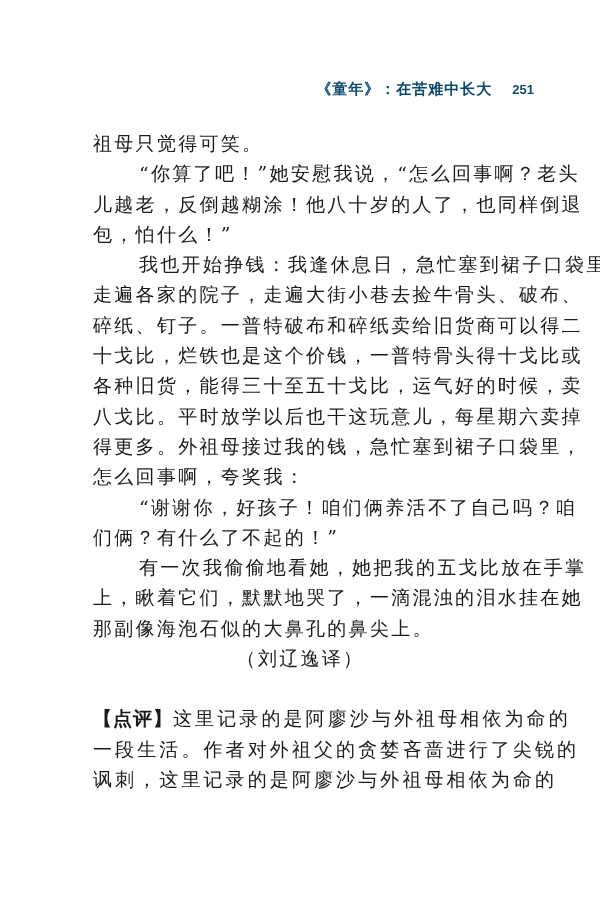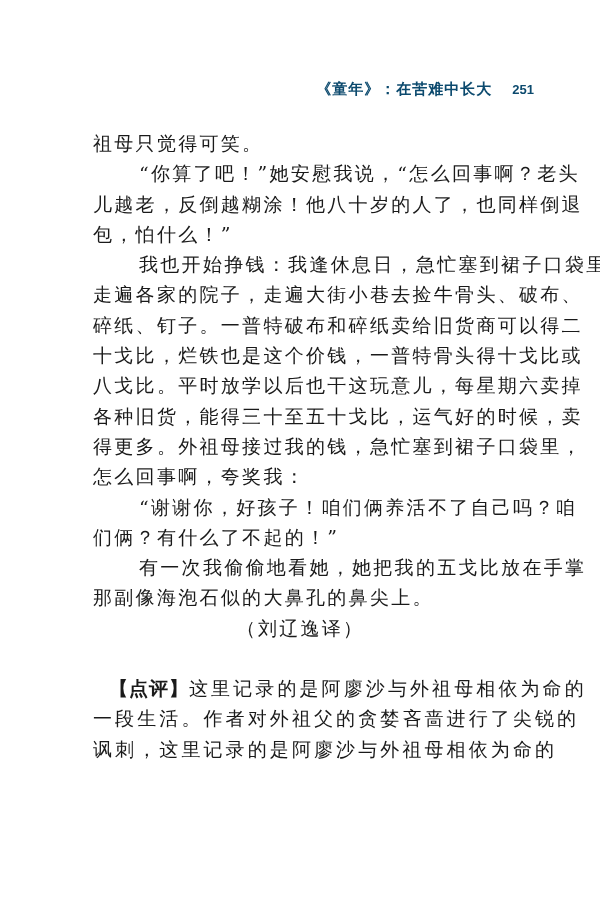--- a/index.html
+++ b/index.html
@@ -15,46 +15,47 @@
     .header .title { letter-spacing: 1px; }
     .header .page-no { font-family: "Liberation Sans", "DejaVu Sans", sans-serif; font-size: 13px; font-weight: bold; }
     .body-text {
       position: absolute; left: 93px; top: 128px; width: 443px;
       font-size: 19px; line-height: 30.3px; letter-spacing: 2.3px;
     }
     .line { white-space: nowrap; height: 30.3px; }
     .indent { padding-left: 46px; }
     .translator { text-align: center; padding-right: 28px; }
     .spacer { height: 30px; }
-    .comment-label { font-weight: bold; letter-spacing: 1px; margin-left: 16px; }
+    .comment-label { font-weight: bold; letter-spacing: 1px; }
     .comment { letter-spacing: 3.1px; }
   </style>
 </head>
 <body>
 
 <div class="header">
   <span class="title">《童年》：在苦难中长大</span>
   <span class="page-no">251</span>
 </div>
 
 <div class="body-text">
   <div class="line">祖母只觉得可笑。</div>
   <div class="line indent">“你算了吧！”她安慰我说，“怎么回事啊？老头</div>
   <div class="line">儿越老，反倒越糊涂！他八十岁的人了，也同样倒退</div>
   <div class="line">包，怕什么！”</div>
   <div class="line indent">我也开始挣钱：我逢休息日，急忙塞到裙子口袋里</div>
   <div class="line">走遍各家的院子，走遍大街小巷去捡牛骨头、破布、</div>
   <div class="line">碎纸、钉子。一普特破布和碎纸卖给旧货商可以得二</div>
   <div class="line">十戈比，烂铁也是这个价钱，一普特骨头得十戈比或</div>
+  <div class="line">各种旧货，能得三十至五十戈比，运气好的时候，卖</div>
   <div class="line">八戈比。平时放学以后也干这玩意儿，每星期六卖掉</div>
-  <div class="line">各种旧货，能得三十至五十戈比，运气好的时候，卖</div>
   <div class="line">得更多。外祖母接过我的钱，急忙塞到裙子口袋里，</div>
   <div class="line">怎么回事啊，夸奖我：</div>
   <div class="line indent">“谢谢你，好孩子！咱们俩养活不了自己吗？咱</div>
   <div class="line">们俩？有什么了不起的！”</div>
   <div class="line indent">有一次我偷偷地看她，她把我的五戈比放在手掌</div>
+  <div class="line">上，瞅着它们，默默地哭了，一滴混浊的泪水挂在她</div>
   <div class="line">那副像海泡石似的大鼻孔的鼻尖上。</div>
   <div class="line translator">（刘辽逸译）</div>
   <div class="spacer"></div>
   <div class="line comment"><span class="comment-label">【点评】</span><span>这里记录的是阿廖沙与外祖母相依为命的</span></div>
   <div class="line comment">一段生活。作者对外祖父的贪婪吝啬进行了尖锐的</div>
   <div class="line comment">讽刺，这里记录的是阿廖沙与外祖母相依为命的</div>
 </div>
 
 </body></html>

